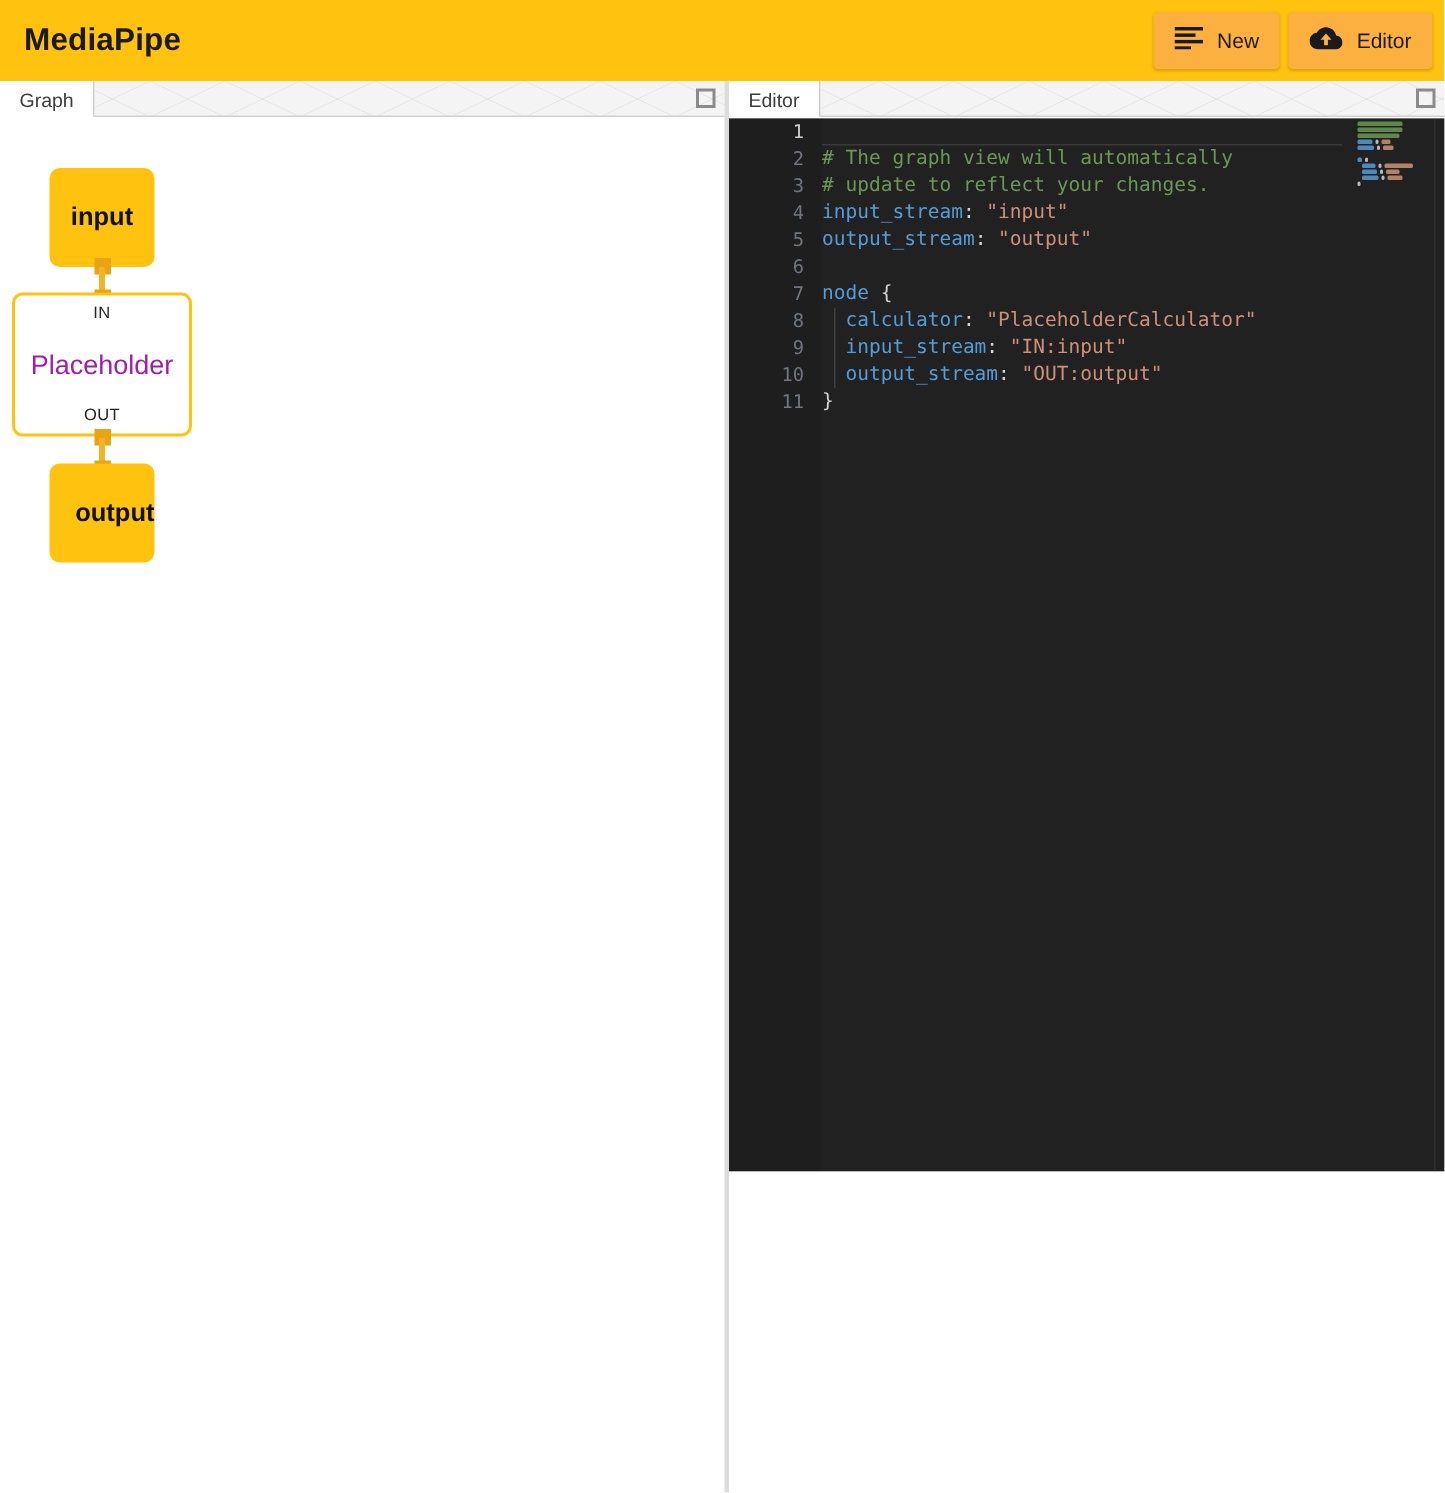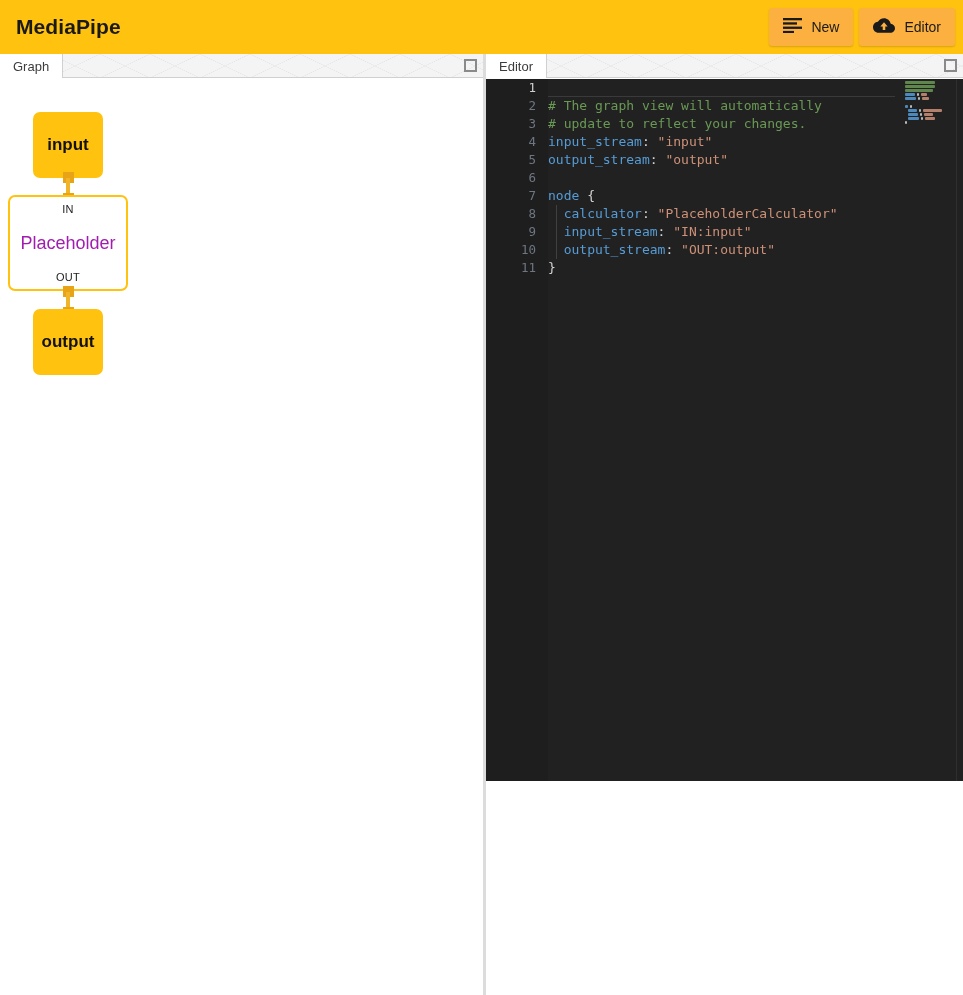--- a/index.html
+++ b/index.html
@@ -193,21 +193,21 @@
       <div class="gnode calc" style="left:8px; top:116px;align-items:center;">
         <span class="port-label">IN</span>
         <span class="calc-title">Placeholder</span>
         <span class="port-label">OUT</span>
       </div>
       <div class="port-sq" style="left:63px; top:207px;"></div>
 
       <div class="edge" style="left:66px; top:213px; height:22px;"></div>
       <div class="port-sq" style="left:63px; top:228px;"></div>
 
-      <div class="gnode stream" style="left:33px; top:230px;">
+      <div class="gnode stream" style="left:33px; top:230px;justify-content:flex-end;">
         <span>output</span>
       </div>
 
     </div>
   </div>
 
   <div id="vsplit"></div>
 
   <div id="editor-panel">
     <div id="editor-tabstrip" class="tabstrip">

